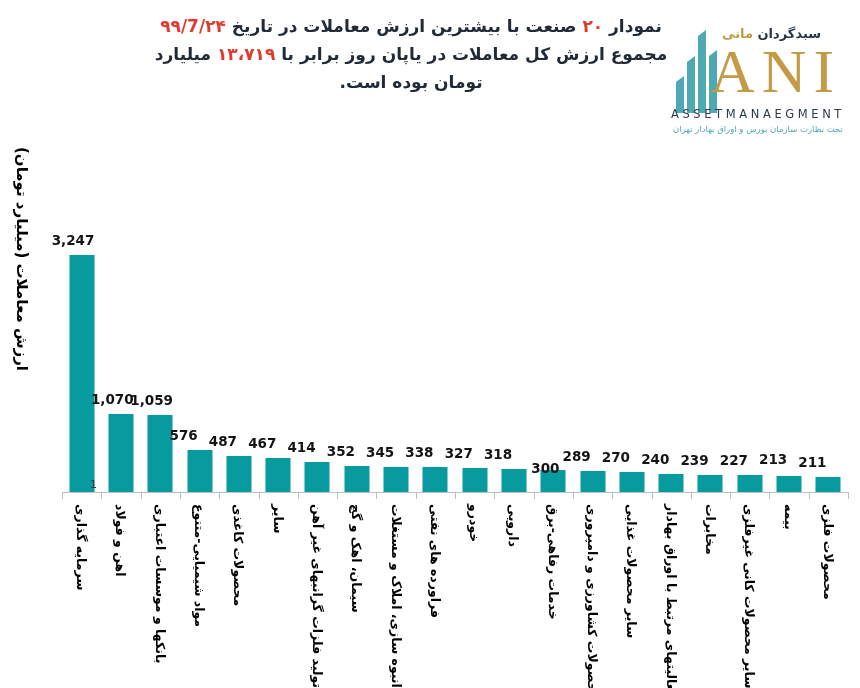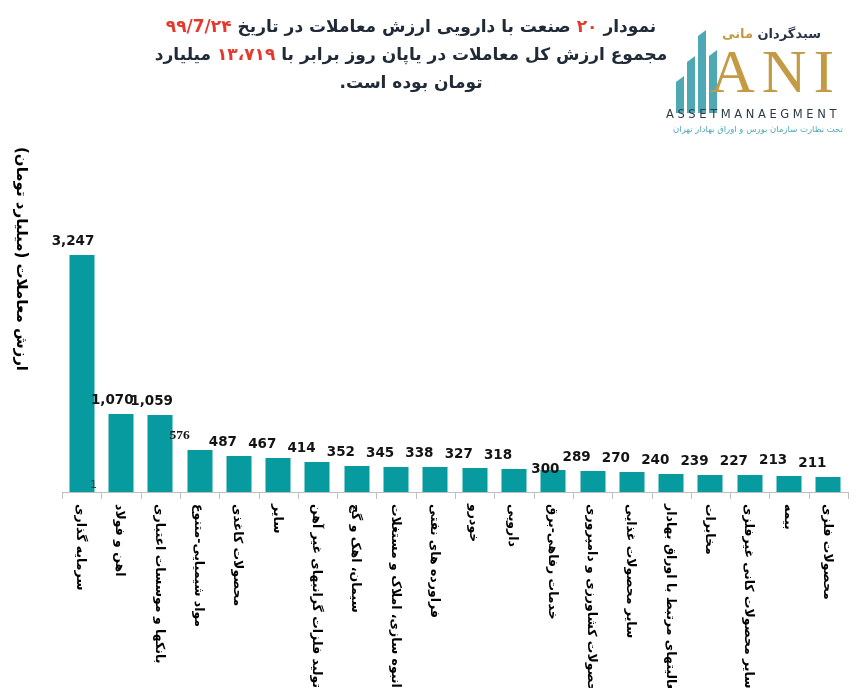--- a/index.html
+++ b/index.html
@@ -15,21 +15,21 @@
   
   .logo{position:absolute;top:4px;right:0;width:206px;height:140px;}
   .logo-bars{position:absolute;left:22px;top:25px;height:84px;display:flex;align-items:flex-end;gap:3px;}
   .logo-bars i{display:block;width:8px;background:var(--logo-teal);
                clip-path:polygon(0 6px,100% 0,100% 100%,0 100%);}
   .logo-fa{position:absolute;top:22px;right:39px;direction:rtl;font-size:13px;font-weight:bold;
            color:#2a3547;white-space:nowrap;}
   .logo-fa .gold{color:var(--gold);}
   .logo-ani{position:absolute;left:56px;top:34px;font-family:"Liberation Serif","DejaVu Serif",serif;
             font-size:62px;line-height:66px;color:var(--gold);letter-spacing:7px;font-weight:400;}
-  .logo-tagline{position:absolute;left:12px;top:103px;width:184px;
+  .logo-tagline{position:absolute;left:12px;top:103px;width:184px;text-align:center;
                 font-size:11.5px;letter-spacing:3.6px;color:#2c3a4a;white-space:nowrap;}
   .logo-sub{position:absolute;left:12px;top:120px;width:184px;text-align:center;direction:rtl;
             font-size:8.5px;color:var(--logo-teal);white-space:nowrap;}
 
   
   .ylabel{position:absolute;left:13px;top:147px;height:300px;writing-mode:vertical-rl;
           font-size:15px;font-weight:bold;color:#000;white-space:nowrap;}
 
   
   .plot{position:absolute;left:62px;top:255px;width:786px;height:237px;}
@@ -48,21 +48,21 @@
   .cats{position:absolute;left:62px;top:504px;width:786px;height:182px;}
   .cat{position:absolute;top:0;height:100%;display:flex;justify-content:center;align-items:flex-start;}
   .cat span{writing-mode:vertical-rl;font-size:12.5px;font-weight:bold;color:#000;white-space:nowrap;}
 </style>
 </head>
 <body>
 
 <div class="stage">
 
   <div class="title">
-    <div><span>نمودار </span><span class="num ltr">۲۰</span><span> صنعت با دارویی ارزش معاملات در تاریخ </span><span class="num ltr">۹۹/7/۲۴</span></div>
+    <div><span>نمودار </span><span class="num ltr">۲۰</span><span> صنعت با بیشترین ارزش معاملات در تاریخ </span><span class="num ltr">۹۹/7/۲۴</span></div>
     <div><span>مجموع ارزش کل معاملات در یاپان روز برابر با </span><span class="num ltr">۱۳،۷۱۹</span><span> میلیارد تومان بوده است.</span></div>
   </div>
 
   <div class="logo">
     <div class="logo-bars" id="logo-bars">
         <i style="height: 37px;"></i>
         <i style="height: 57px;"></i>
         <i style="height: 83px;"></i>
         <i style="height: 63px;"></i>
       </div>
@@ -82,21 +82,21 @@
       <div class="slot" style="left: 39.3px; width: 39.3px;">
         <div class="bar" style="height: 78px;"></div>
         <div class="bar-label" style="bottom: 85px;">1,070</div>
       </div>
       <div class="slot" style="left: 78.6px; width: 39.3px;">
         <div class="bar" style="height: 77px;"></div>
         <div class="bar-label" style="bottom: 84px;">1,059</div>
       </div>
       <div class="slot" style="left: 117.9px; width: 39.3px;">
         <div class="bar" style="height: 42px;"></div>
-        <div class="bar-label" style="bottom: 49px; font-family: Liberation Serif, serif;">576</div>
+        <div class="bar-label" style="bottom: 49px;">576</div>
       </div>
       <div class="slot" style="left: 157.2px; width: 39.3px;">
         <div class="bar" style="height: 36px;"></div>
         <div class="bar-label" style="bottom: 43px;">487</div>
       </div>
       <div class="slot" style="left: 196.5px; width: 39.3px;">
         <div class="bar" style="height: 34px;"></div>
         <div class="bar-label" style="bottom: 41px;">467</div>
       </div>
       <div class="slot" style="left: 235.8px; width: 39.3px;">

